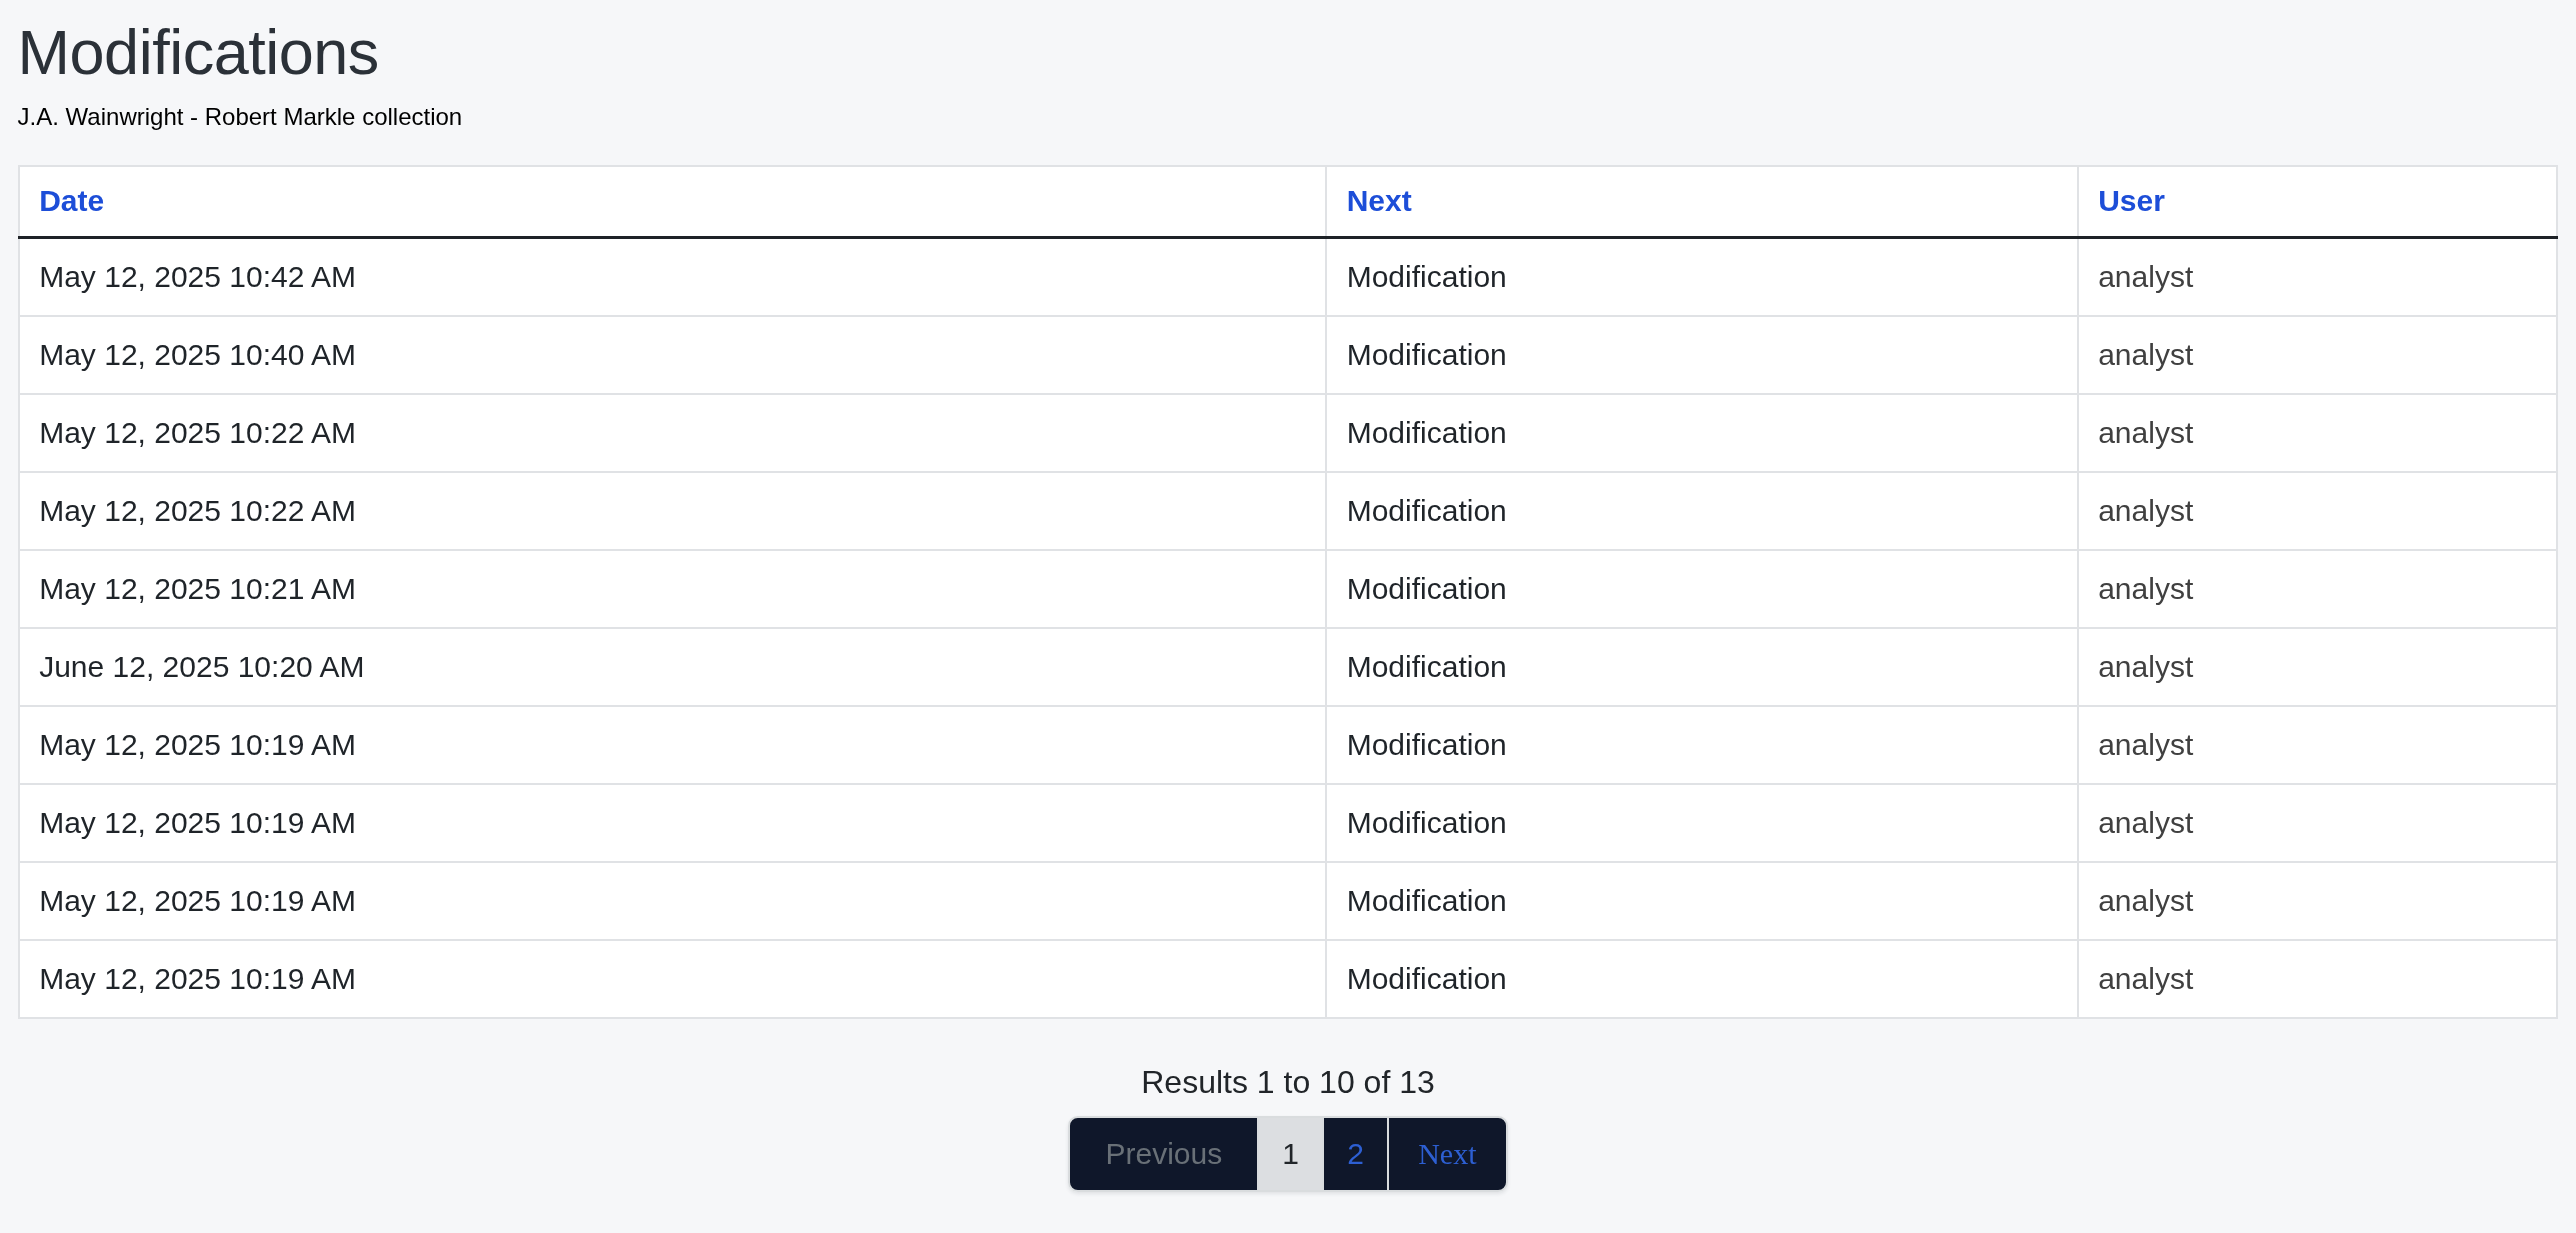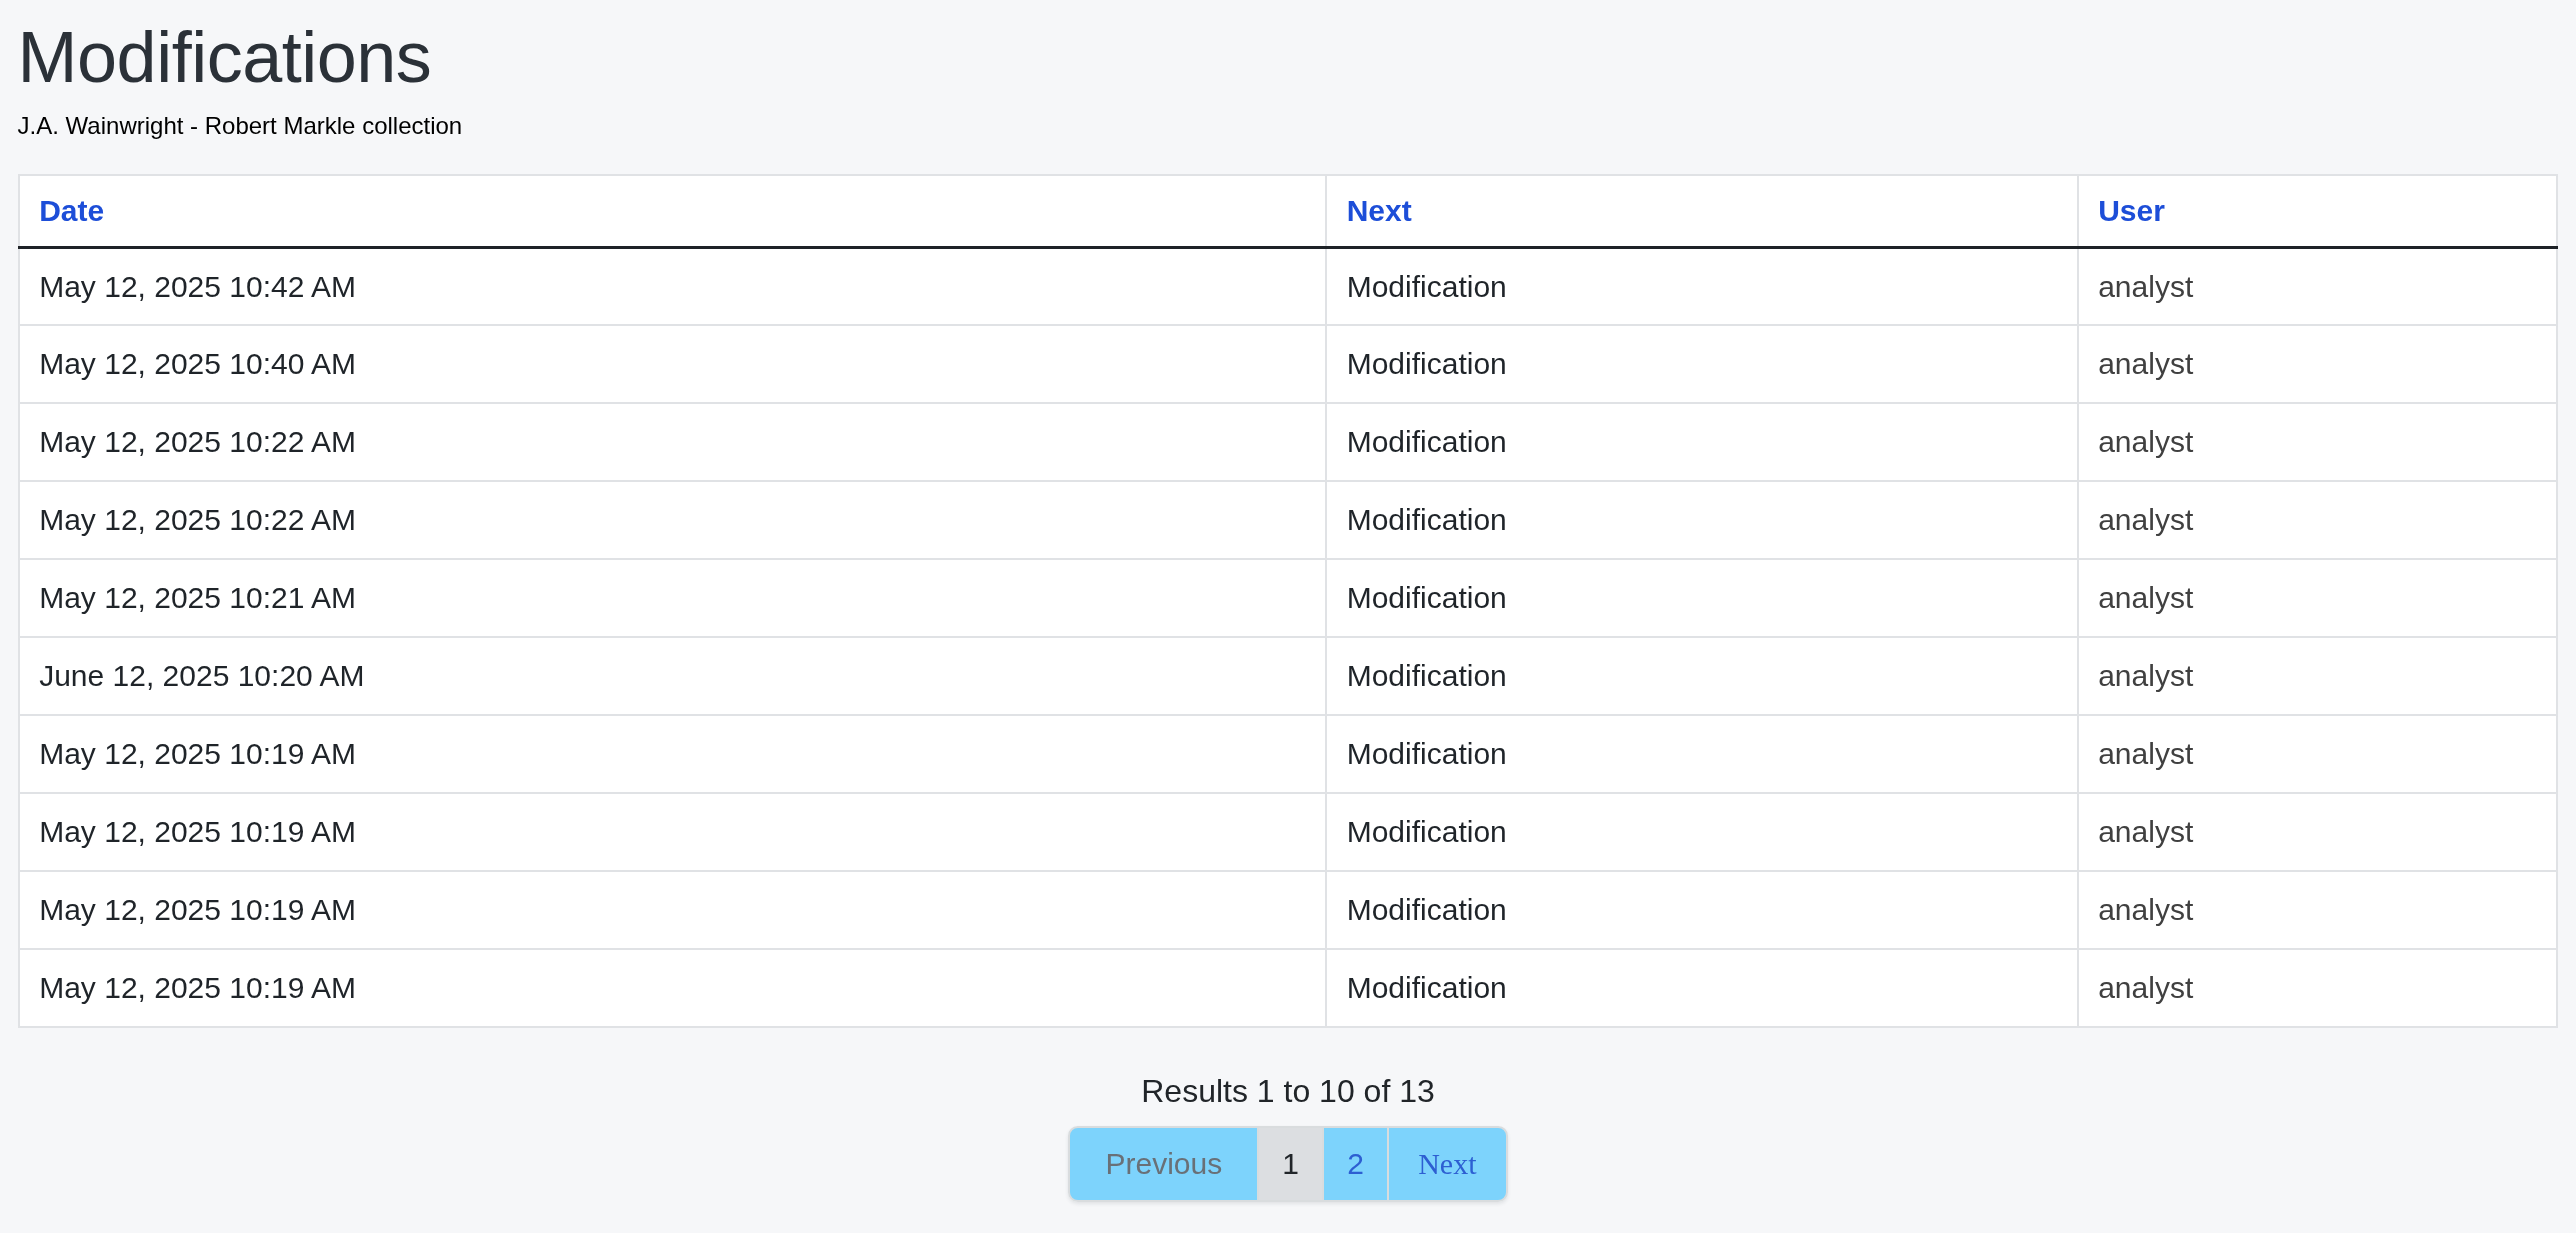--- a/index.html
+++ b/index.html
@@ -7,21 +7,21 @@
     margin: 0; padding: 0;
     width: 2576px; height: 1233px;
     background: #f6f7f9;
     font-family: "Liberation Sans", sans-serif;
     overflow: hidden;
   }
   .page { padding: 0 17.6px; width: 2576px; }
 
   .page-title {
     margin: 17.6px 0 0 0;
-    font-size: 72px;
+    font-size: 63px;
     line-height: 1.1;
     font-weight: 500;
     color: #2b3138;
     letter-spacing: -0.5px;
   }
   .page-subtitle {
     margin: 11.7px 0 0 0;
     font-size: 24px;
     line-height: 35px;
     color: #000000;
@@ -75,21 +75,21 @@
   .pager {
     display: flex;
     border-radius: 9.8px;
     box-shadow: 0 2px 3.9px rgba(40,50,60,0.10);
   }
   .page-btn {
     display: flex;
     align-items: center;
     justify-content: center;
     height: 76px;
-    background: #7dd3fc;
+    background: #0f172a;
     border: 2px solid #d9dcde;
     font-size: 30px;
     margin-left: -2px;
     cursor: pointer;
     user-select: none;
   }
   .page-btn.prev {
     margin-left: 0;
     padding: 0 35px;
     color: #697077;

